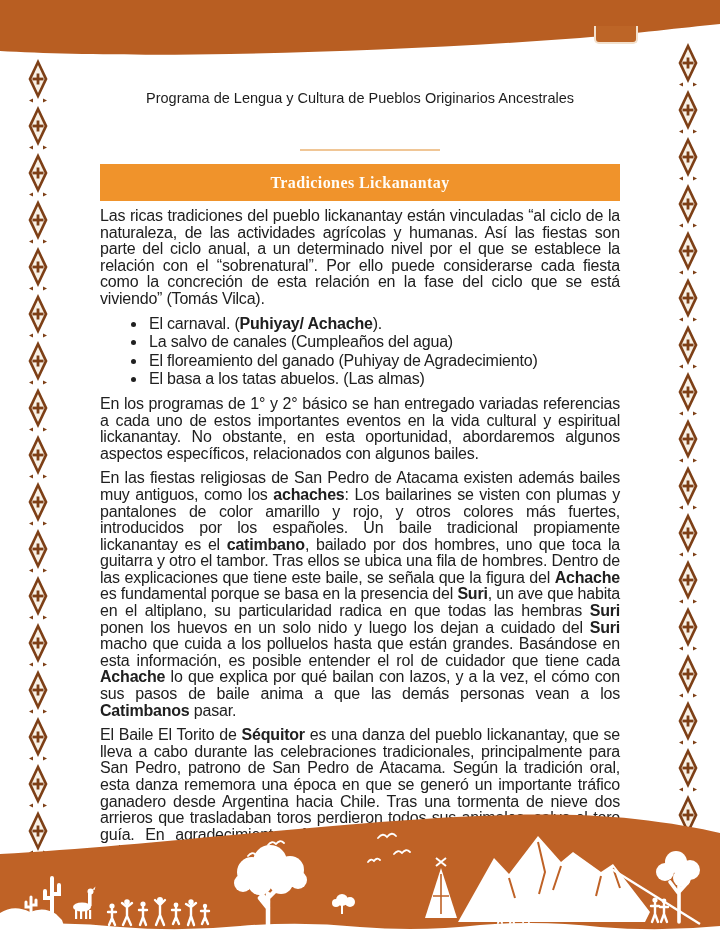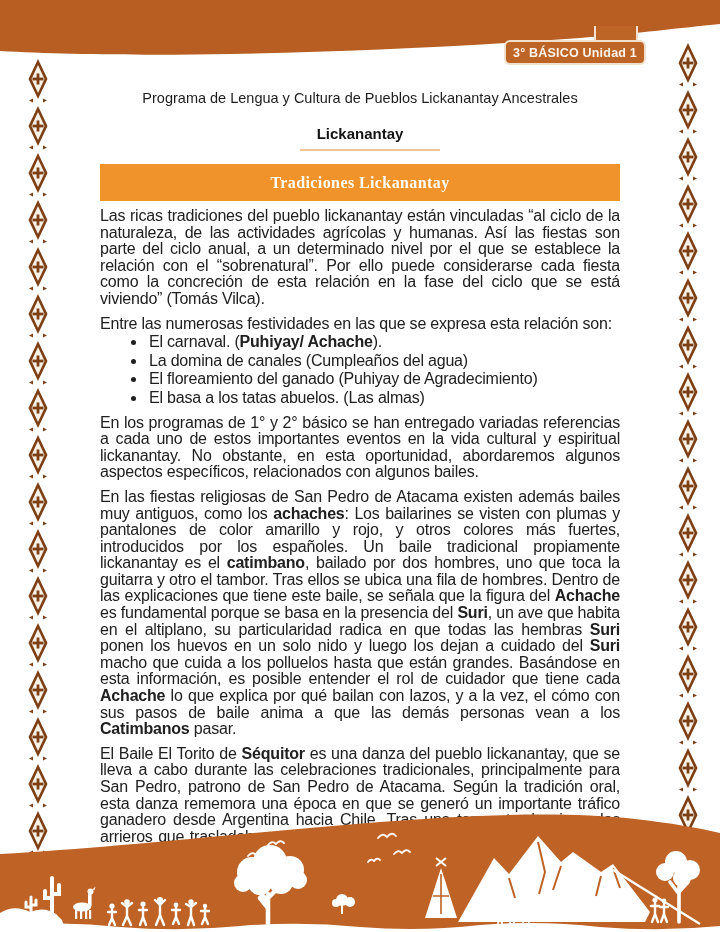--- a/index.html
+++ b/index.html
@@ -45,23 +45,20 @@
 </head>
 <body>
 
 <div class="page">
 
   <svg class="top-band" viewBox="0 0 720 60" preserveAspectRatio="none">
     <path d="M0,0 H720 V24 C680,28 640,33 580,38 C460,47 340,52 230,54 C150,55.5 60,54.5 0,51 Z" fill="#b85e22"></path>
   </svg>
 
   <div class="badge-connector"></div>
-  <div class="badge">
-    <span>3° BÁSICO Unidad 1</span>
-  </div>
 
   <svg class="strip left" width="22" height="820" viewBox="0 0 22 820">
     <defs>
       <pattern id="texL" width="22" height="47" patternUnits="userSpaceOnUse">
         <path d="M11,3 L20.5,23 L11,43 L1.5,23 Z" fill="#7d3f16"></path>
         <path d="M11,9 L17.5,23 L11,37 L4.5,23 Z" fill="#f8f1e6"></path>
         <rect x="9.6" y="17.5" width="2.8" height="11" fill="#7d3f16"></rect>
         <rect x="5.5" y="21.6" width="11" height="2.8" fill="#7d3f16"></rect>
         <path d="M2,44.5 l4,-2 v4 Z" fill="#7d3f16"></path>
         <path d="M20,44.5 l-4,-2 v4 Z" fill="#7d3f16"></path>
@@ -77,34 +74,32 @@
         <path d="M11,9 L17.5,23 L11,37 L4.5,23 Z" fill="#f8f1e6"></path>
         <rect x="9.6" y="17.5" width="2.8" height="11" fill="#7d3f16"></rect>
         <rect x="5.5" y="21.6" width="11" height="2.8" fill="#7d3f16"></rect>
         <path d="M2,44.5 l4,-2 v4 Z" fill="#7d3f16"></path>
         <path d="M20,44.5 l-4,-2 v4 Z" fill="#7d3f16"></path>
       </pattern>
     </defs>
     <rect x="0" y="0" width="22" height="836" fill="url(#texR)"></rect>
   </svg>
 
-  <div class="hdr1">Programa de Lengua y Cultura de Pueblos Lickanantay Ancestrales</div>
-  <div class="hdr2">Lickanantay</div>
+  <div class="hdr1">Programa de Lengua y Cultura de Pueblos Originarios Ancestrales</div>
   <div class="hdr-underline"></div>
 
   <div class="banner">
     <span>Tradiciones Lickanantay</span>
   </div>
 
   <div class="content">
     <p><span>Las ricas tradiciones del pueblo lickanantay están vinculadas “al ciclo de la naturaleza, de las actividades agrícolas y humanas. Así las fiestas son parte del ciclo anual, a un determinado nivel por el que se establece la relación con el “sobrenatural”. Por ello puede considerarse cada fiesta como la concreción de esta relación en la fase del ciclo que se está viviendo” (Tomás Vilca).</span></p>
-    <p class="intro"><span>Entre las numerosas festividades en las que se expresa esta relación son:</span></p>
     <ul>
       <li><span><span>El carnaval. (</span><b>Puhiyay/ Achache</b><span>).</span></span></li>
-      <li><span><span>La domina de canales (Cumpleaños del agua)</span></span></li>
+      <li><span><span>La salvo de canales (Cumpleaños del agua)</span></span></li>
       <li><span><span>El floreamiento del ganado (Puhiyay de Agradecimiento)</span></span></li>
       <li><span><span>El basa a los tatas abuelos. (Las almas)</span></span></li>
     </ul>
     <p><span>En los programas de 1° y 2° básico se han entregado variadas referencias a cada uno de estos importantes eventos en la vida cultural y espiritual lickanantay. No obstante, en esta oportunidad, abordaremos algunos aspectos específicos, relacionados con algunos bailes.</span></p>
     <p><span>En las fiestas religiosas de San Pedro de Atacama existen además bailes muy antiguos, como los </span><b>achaches</b><span>: Los bailarines se visten con plumas y pantalones de color amarillo y rojo, y otros colores más fuertes, introducidos por los españoles. Un baile tradicional propiamente lickanantay es el </span><b>catimbano</b><span>, bailado por dos hombres, uno que toca la guitarra y otro el tambor. Tras ellos se ubica una fila de hombres. Dentro de las explicaciones que tiene este baile, se señala que la figura del </span><b>Achache</b><span> es fundamental porque se basa en la presencia del </span><b>Suri</b><span>, un ave que habita en el altiplano, su particularidad radica en que todas las hembras </span><b>Suri</b><span> ponen los huevos en un solo nido y luego los dejan a cuidado del </span><b>Suri</b><span> macho que cuida a los polluelos hasta que están grandes. Basándose en esta información, es posible entender el rol de cuidador que tiene cada </span><b>Achache</b><span> lo que explica por qué bailan con lazos, y a la vez, el cómo con sus pasos de baile anima a que las demás personas vean a los </span><b>Catimbanos</b><span> pasar.</span></p>
     <p><span>El Baile El Torito de </span><b>Séquitor</b><span> es una danza del pueblo lickanantay, que se lleva a cabo durante las celebraciones tradicionales, principalmente para San Pedro, patrono de San Pedro de Atacama. Según la tradición oral, esta danza rememora una época en que se generó un importante tráfico ganadero desde Argentina hacia Chile. Tras una tormenta de nieve dos arrieros que trasladaban toros perdieron todos sus animales, salvo el toro guía. En agradecimiento ofrendaron este toro a San Juan y desde entonces se creó el baile como rememoración de esta hazaña. Los dos caballitos representan a los arrieros Los personajes principales de la danza son: el Torito (una caja que se coloca sobre los hombros con cabeza de toro, que simula al animal), dos arrieros o jinetes, y un personaje que domina al toro con un lazo que puede ser identificado como Juan Bautista. La música que acompaña se basa en los</span></p>
   </div>
 
   <svg class="footer" viewBox="0 0 720 122" preserveAspectRatio="none">
     <path d="M0,44 C110,38 230,24 380,12 C470,5 560,1 635,9 C670,13 700,18 720,23 L720,122 L0,122 Z" fill="#bf6226"></path>

